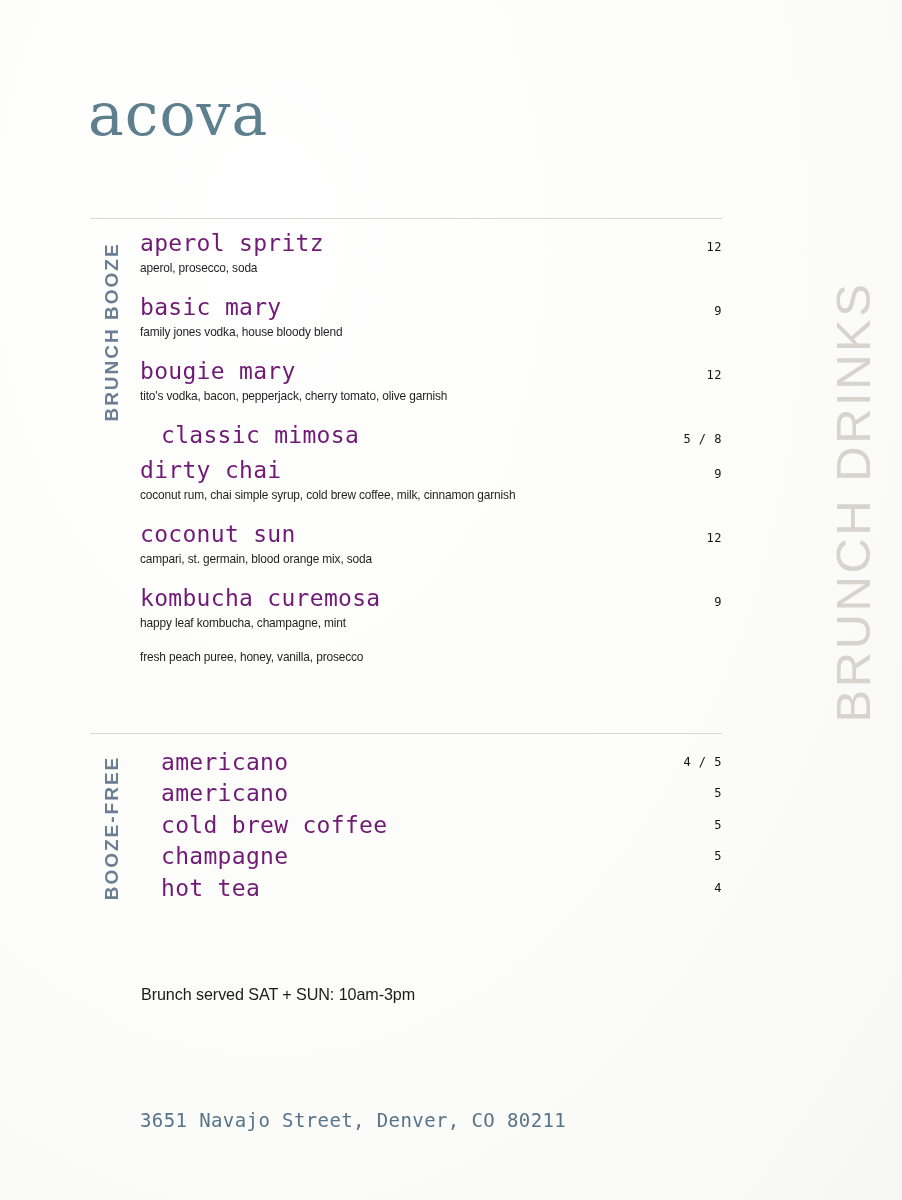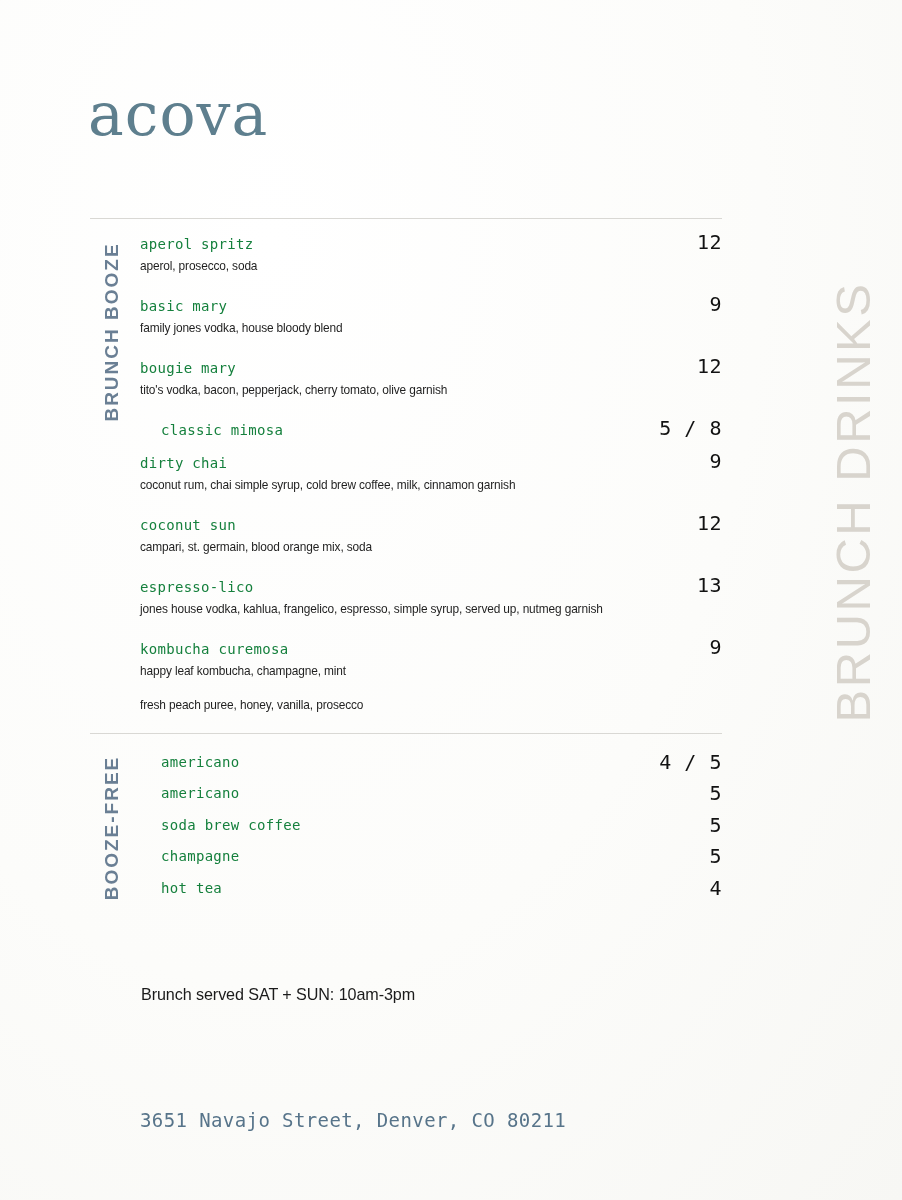--- a/index.html
+++ b/index.html
@@ -117,28 +117,28 @@
   .menu.free  { top: 746px; }
 
   .item { position: relative; }
   .item-row {
     display: flex;
     align-items: baseline;
     justify-content: space-between;
   }
   .item-name {
     font-family: "DejaVu Sans Mono", "Liberation Mono", monospace;
-    font-size: 14px;
+    font-size: 23px;
     letter-spacing: 0.3px;
-    color: #15803d;
+    color: #701a75;
     white-space: pre;
   }
   .item-price {
     font-family: "DejaVu Sans Mono", "Liberation Mono", monospace;
-    font-size: 20px;
+    font-size: 12px;
     letter-spacing: 0.5px;
     color: #121212;
     text-align: right;
     white-space: pre;
     flex: none;
     padding-left: 16px;
   }
   .item-desc {
     font-family: "Liberation Sans", sans-serif;
     font-size: 12.8px;
@@ -285,27 +285,20 @@
       </div>
       <div class="item with-desc">
         <div class="item-row">
           <div class="item-name">coconut sun</div>
           <div class="item-price">12</div>
         </div>
         <div class="item-desc">campari, st. germain, blood orange mix, soda</div>
       </div>
       <div class="item with-desc">
         <div class="item-row">
-          <div class="item-name">espresso-lico</div>
-          <div class="item-price">13</div>
-        </div>
-        <div class="item-desc">jones house vodka, kahlua, frangelico, espresso, simple syrup, served up, nutmeg garnish</div>
-      </div>
-      <div class="item with-desc">
-        <div class="item-row">
           <div class="item-name">kombucha curemosa</div>
           <div class="item-price">9</div>
         </div>
         <div class="item-desc">happy leaf kombucha, champagne, mint</div>
       </div>
       <div class="item with-desc">
         <div class="item-desc">fresh peach puree, honey, vanilla, prosecco</div>
       </div>
     </div>
   <div class="menu free" id="menu-free">
@@ -316,21 +309,21 @@
         </div>
       </div>
       <div class="item no-desc">
         <div class="item-row">
           <div class="item-name">americano</div>
           <div class="item-price">5</div>
         </div>
       </div>
       <div class="item no-desc">
         <div class="item-row">
-          <div class="item-name">soda brew coffee</div>
+          <div class="item-name">cold brew coffee</div>
           <div class="item-price">5</div>
         </div>
       </div>
       <div class="item no-desc">
         <div class="item-row">
           <div class="item-name">champagne</div>
           <div class="item-price">5</div>
         </div>
       </div>
       <div class="item no-desc">

